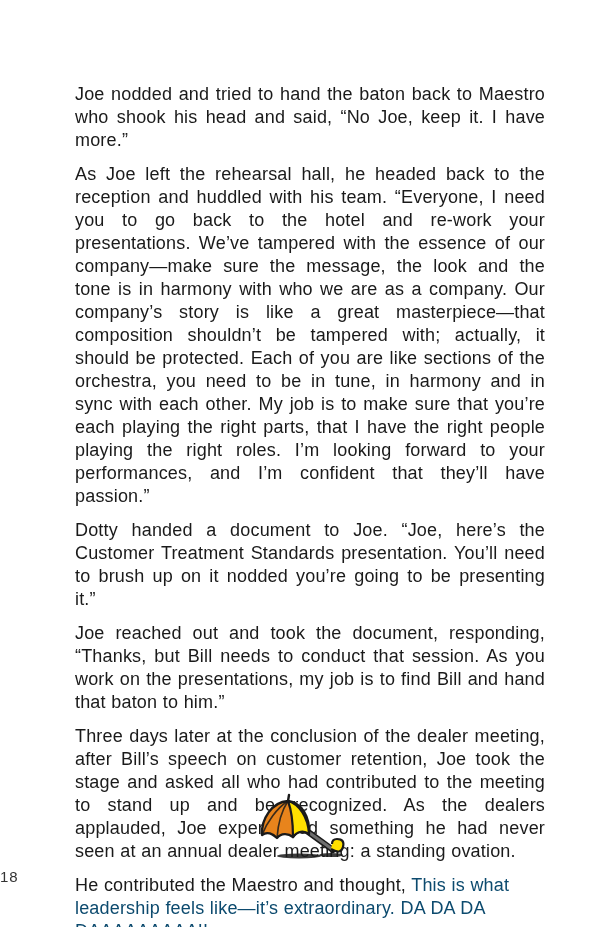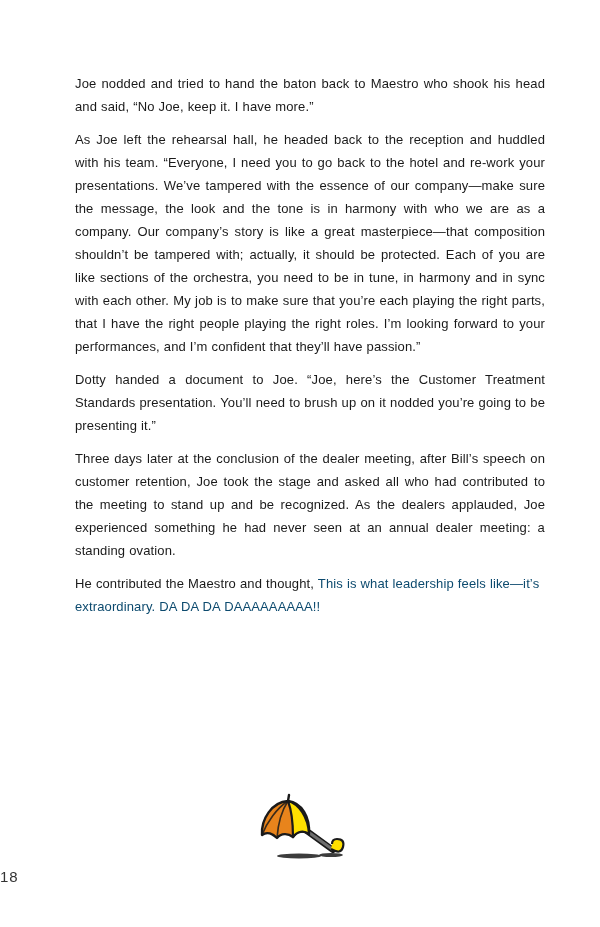--- a/index.html
+++ b/index.html
@@ -15,22 +15,22 @@
     overflow: hidden;
     font-family: "Liberation Sans", sans-serif;
   }
   .text-column {
     position: absolute;
     left: 75px;
     top: 72px;
     width: 470px;
   }
   p.para {
-    margin: 0 0 10px 0;
-    font-size: 13px;
+    margin: 11px 0 10px 0;
+    font-size: 18px;
     line-height: 23px;
     color: #1a1a1a;
     text-align: justify;
     text-justify: inter-word;
     letter-spacing: 0.01em;
     word-spacing: 0.02em;
     -webkit-font-smoothing: antialiased;
   }
   p.para:last-child {
     margin-bottom: 0;
@@ -63,20 +63,21 @@
 </head>
 <body>
 
 <div class="page">
 
   <div class="text-column">
 
     <p class="para">Joe nodded and tried to hand the baton back to Maestro who shook his head and said, “No Joe, keep it. I have more.”</p>
     <p class="para">As Joe left the rehearsal hall, he headed back to the reception and huddled with his team. “Everyone, I need you to go back to the hotel and re-work your presentations. We’ve tampered with the essence of our company—make sure the message, the look and the tone is in harmony with who we are as a company. Our company’s story is like a great masterpiece—that composition shouldn’t be tampered with; actually, it should be protected. Each of you are like sections of the orchestra, you need to be in tune, in harmony and in sync with each other. My job is to make sure that you’re each playing the right parts, that I have the right people playing the right roles. I’m looking forward to your performances, and I’m confident that they’ll have passion.”</p>
     <p class="para">Dotty handed a document to Joe. “Joe, here’s the Customer Treatment Standards presentation. You’ll need to brush up on it nodded you’re going to be presenting it.”</p>
+    <p class="para">Joe reached out and took the document, responding, “Thanks, but Bill needs to conduct that session. As you work on the presentations, my job is to find Bill and hand that baton to him.”</p>
     <p class="para">Three days later at the conclusion of the dealer meeting, after Bill’s speech on customer retention, Joe took the stage and asked all who had contributed to the meeting to stand up and be recognized. As the dealers applauded, Joe experienced something he had never seen at an annual dealer meeting: a standing ovation.</p>
 
     <p class="para final"><span>He contributed the Maestro and thought, </span><span class="ital">This is what leadership feels like—it’s extraordinary. DA DA DA DAAAAAAAAA!!</span></p>
 
   </div>
 
   <div class="umbrella-wrap">
     <svg viewBox="0 0 100 72" width="100" height="72" xmlns="http://www.w3.org/2000/svg">
 
       <ellipse cx="44" cy="63" rx="22" ry="2.4" fill="#1a1a1a" opacity="0.85"></ellipse>

